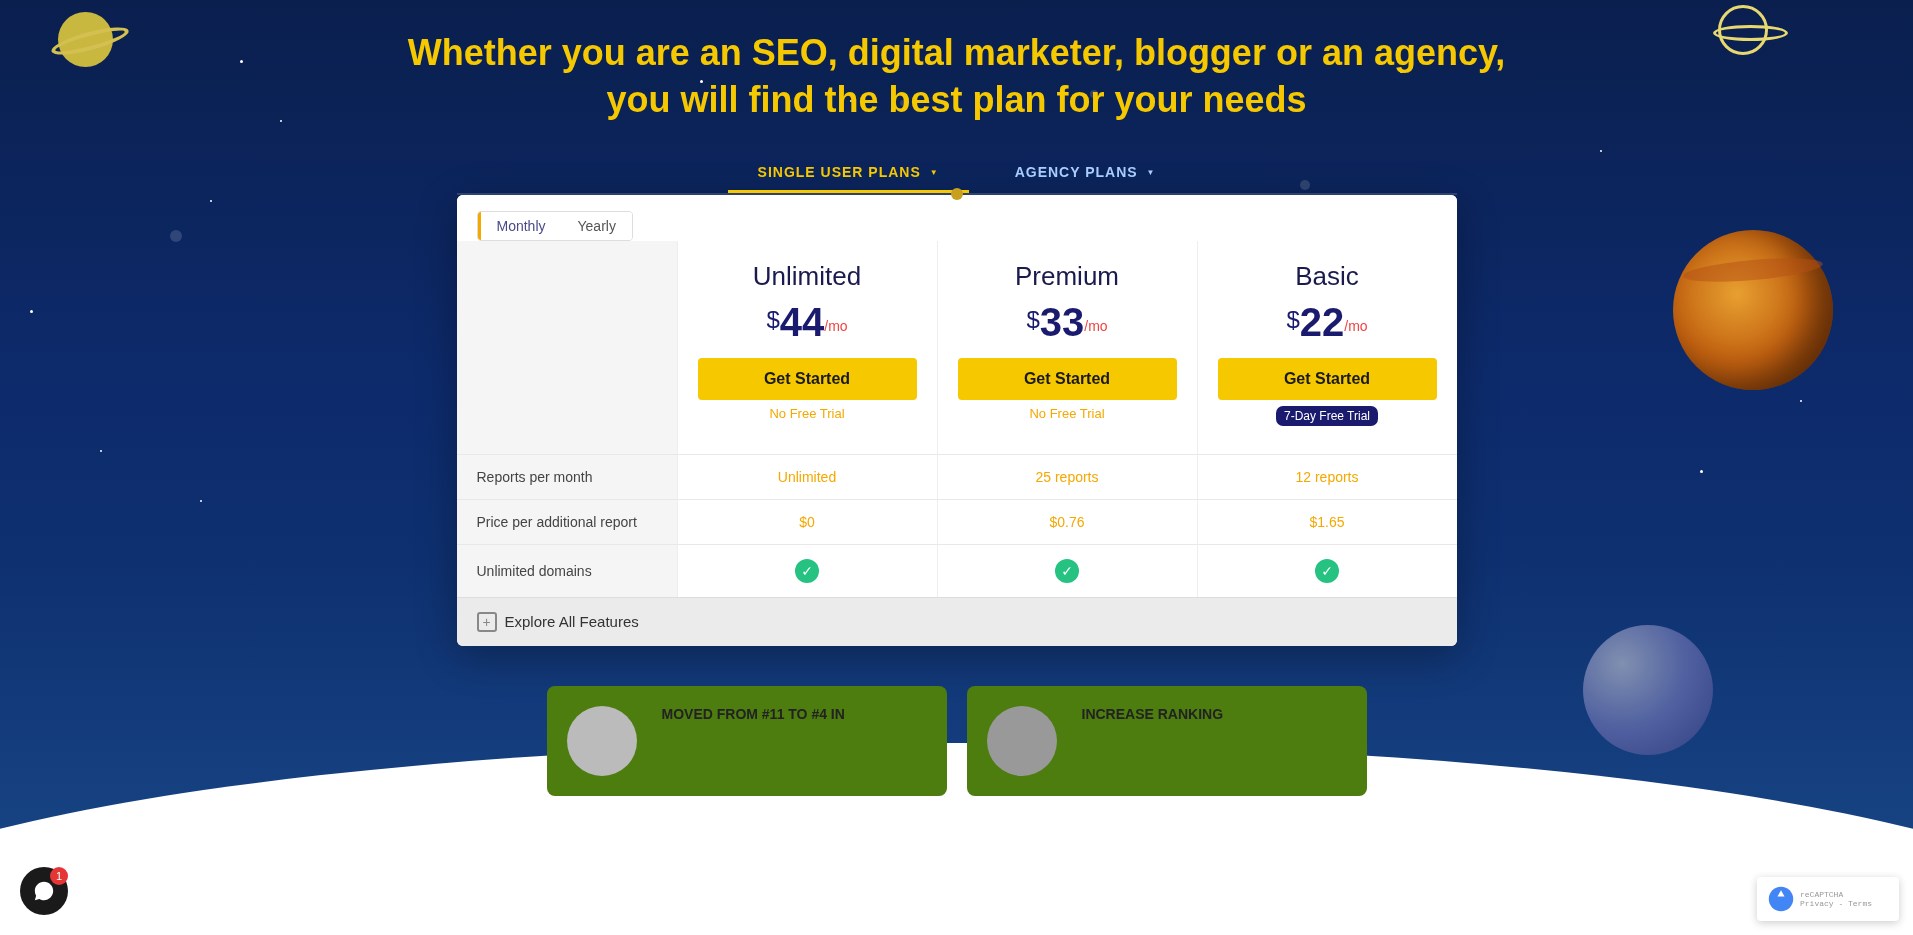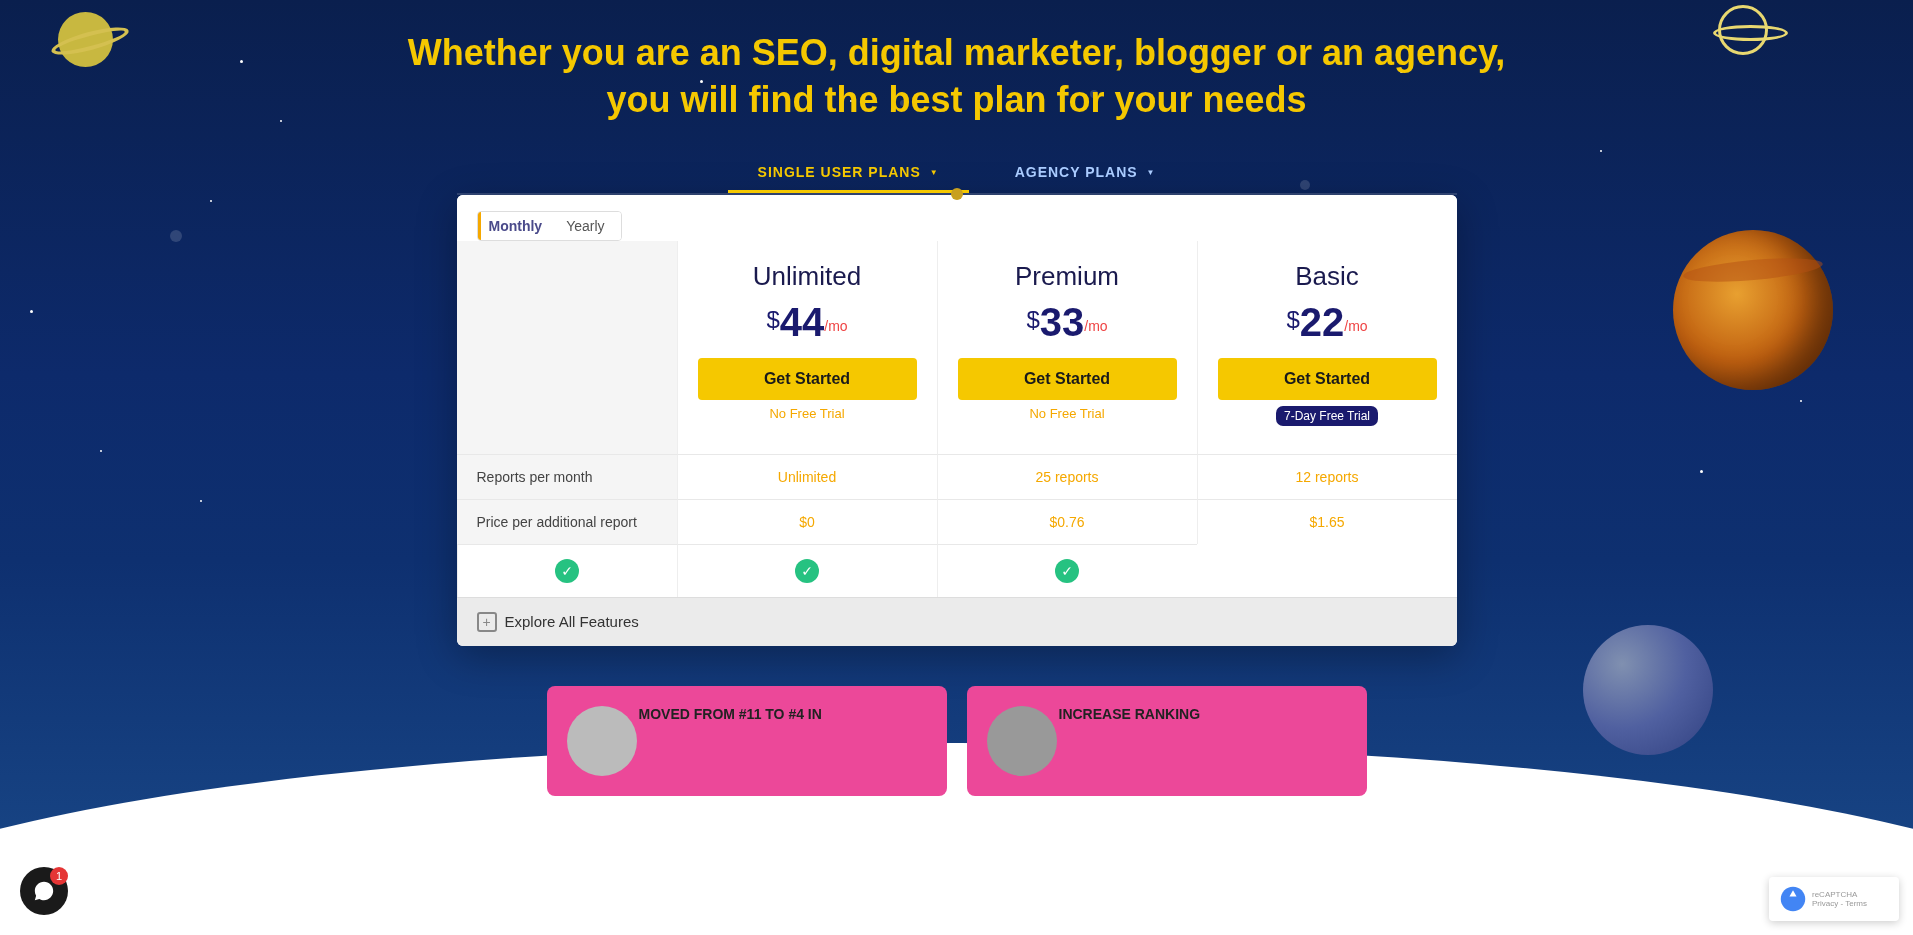--- a/index.html
+++ b/index.html
@@ -213,26 +213,25 @@
       padding: 16px 20px 0;
       background: white;
     }
     .billing-toggle {
       display: flex;
       border: 1px solid #ddd;
       border-radius: 4px;
       overflow: hidden;
     }
     .billing-option {
-      padding: 6px 8px;
+      padding: 6px 16px;
       font-size: 14px;
       cursor: pointer;
       color: #555;
       background: white;
-      font-weight: bold;
     }
     .billing-option.active {
       color: #4a4a8a;
       border-left: 3px solid #f5a800;
     }
     .billing-option-yearly {
       padding: 6px 16px;
       font-size: 14px;
       cursor: pointer;
       color: #555;
@@ -390,26 +389,26 @@
       padding: 0 20px;
     }
 
     .testimonial-cards {
       display: flex;
       gap: 20px;
       justify-content: center;
     }
 
     .testimonial-card {
-      background: #ec4899;
+      background: #4d7c0f;
       border-radius: 8px;
       padding: 20px;
       width: 400px;
       display: flex;
-      gap: 2px;
+      gap: 25px;
       align-items: flex-start;
     }
 
     .testimonial-avatar {
       width: 70px;
       height: 70px;
       border-radius: 50%;
       background: #aaa;
       flex-shrink: 0;
     }
@@ -449,21 +448,22 @@
       position: fixed;
       bottom: 14px;
       right: 14px;
       background: white;
       border-radius: 4px;
       padding: 8px 10px;
       font-size: 10px;
       color: #666;
       box-shadow: 0 2px 8px rgba(0,0,0,0.2);
       z-index: 1000;
-      width: 130px;
+      width: 142px;
+      font-family: Liberation Mono, monospace;
     }
   </style>
 </head>
 <body>
 
 <div class="bg-space">
 
   <div class="star" style="width:3px;height:3px;top:60px;left:240px;"></div>
   <div class="star" style="width:2px;height:2px;top:120px;left:280px;"></div>
   <div class="star" style="width:2px;height:2px;top:200px;left:210px;"></div>
@@ -591,20 +591,23 @@
       <div class="feature-row-val">
         <span>$0</span>
       </div>
       <div class="feature-row-val">
         <span>$0.76</span>
       </div>
       <div class="feature-row-val">
         <span>$1.65</span>
       </div>
 
+      <div class="feature-row-label">
+        <span>Unlimited domains</span>
+      </div>
       <div class="feature-row-val">
         <span class="check-icon">✓</span>
       </div>
       <div class="feature-row-val">
         <span class="check-icon">✓</span>
       </div>
       <div class="feature-row-val">
         <span class="check-icon">✓</span>
       </div>
 

